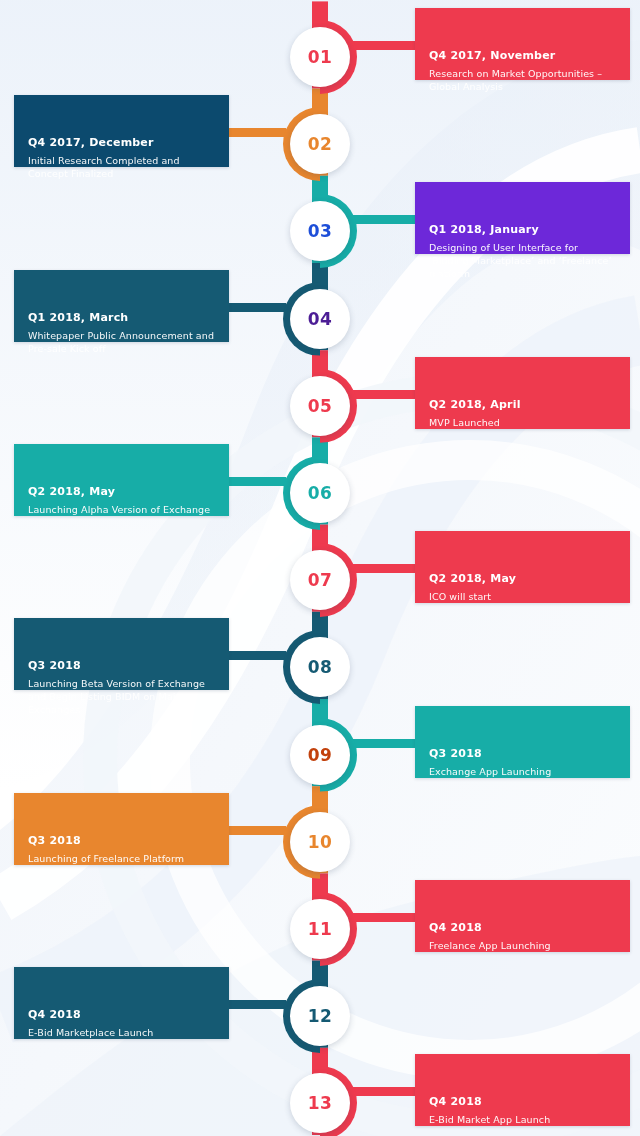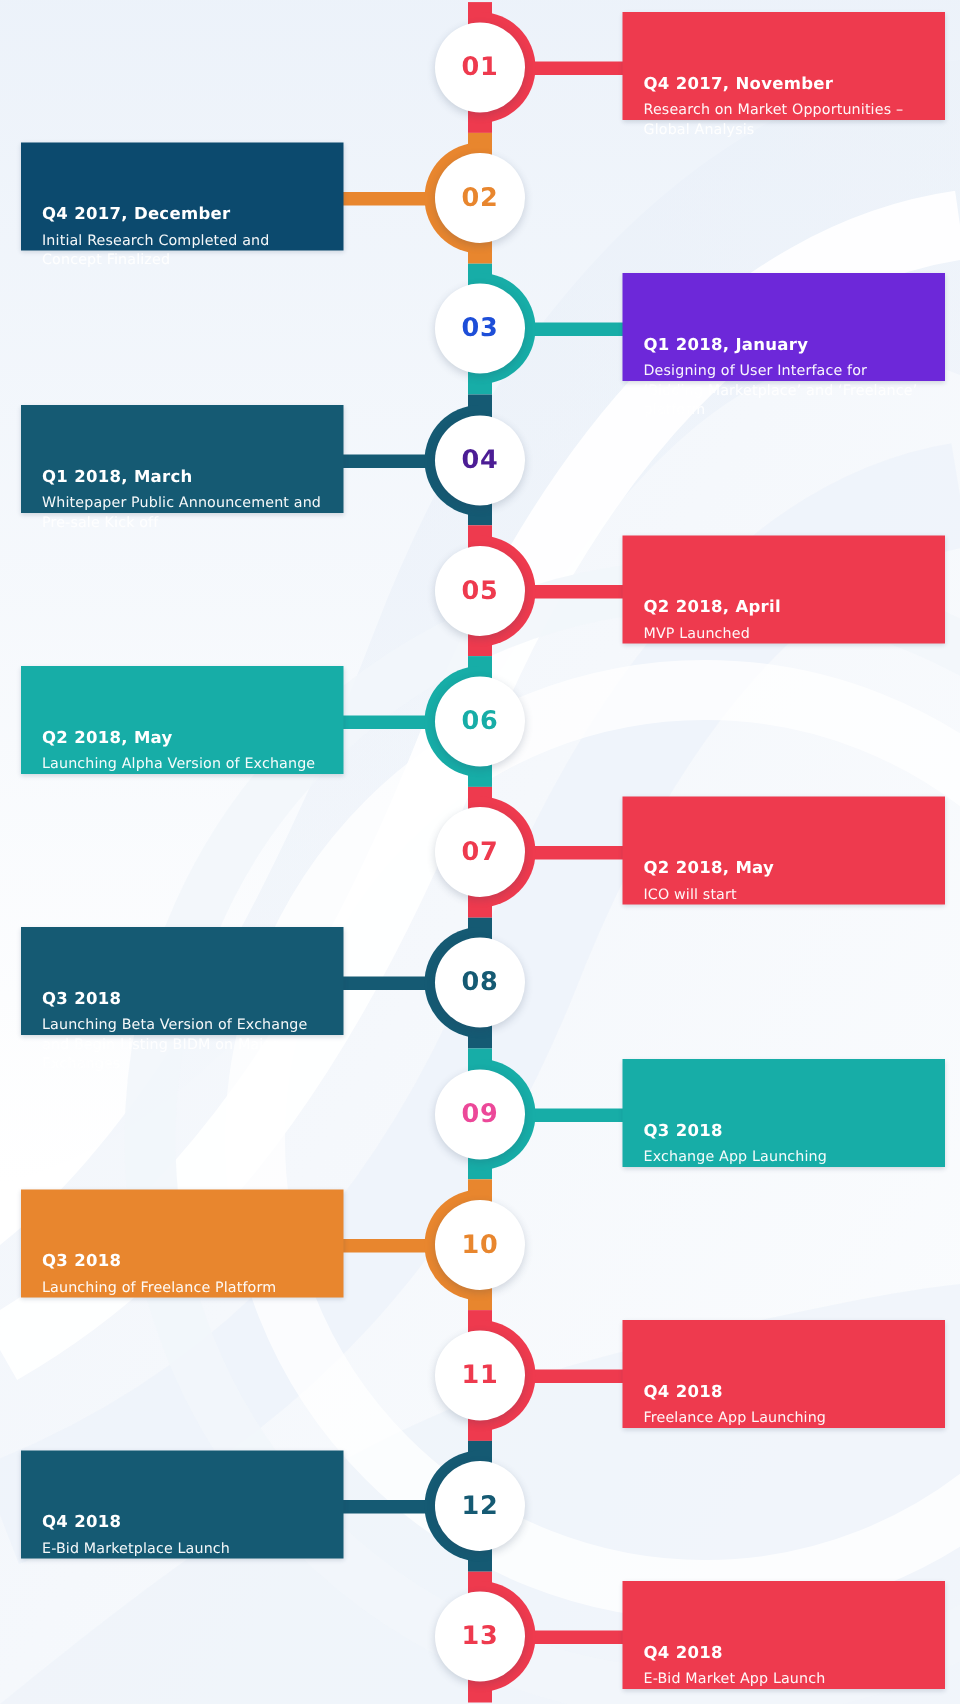--- a/index.html
+++ b/index.html
@@ -39,21 +39,21 @@
   .card .title {
     font-size:11px; font-weight:bold; color:#ffffff;
     letter-spacing:.2px; line-height:13px; margin-bottom:5px;margin-top:28px;
   }
   .card .desc {
     font-size:9.5px; color:#ffffff; line-height:13px;
     letter-spacing:.1px; opacity:.96;
   }
 
   
-  .node { position:absolute; width:74px; height:74px; top:0; left:283px;text-align:center; }
+  .node { position:absolute; width:74px; height:74px; top:12px; left:283px;text-align:center; }
   .ring { position:absolute; inset:0; border-radius:50%; }
   .disc {
     position:absolute; top:7px; left:7px;
     width:60px; height:60px; border-radius:50%;
     background:#ffffff;
     box-shadow:0 2px 6px rgba(40,60,90,.20);
     display:flex; align-items:center; justify-content:center;
   }
   .num { font-size:17px; font-weight:bold; letter-spacing:.5px; }
 </style>
@@ -203,21 +203,21 @@
     </div>
     <div class="row" style="top: 705.6px; height: 74px; z-index: 15;">
       <div class="stub" style="background: rgb(23, 173, 167); left: 352px; width: 65px;"></div>
       <div class="card right" style="background: rgb(23, 173, 167);">
         <div class="title">Q3 2018</div>
         <div class="desc">Exchange App Launching</div>
       </div>
       <div class="node">
         <div class="ring" style="background: rgb(23, 173, 167); clip-path: polygon(50% 0px, 100% 0px, 100% 100%, 50% 100%);"></div>
         <div class="disc">
-          <span class="num" style="color: #ec4899;">09</span>
+          <span class="num" style="color: #c2410c;">09</span>
         </div>
       </div>
     </div>
     <div class="row" style="top: 792.8px; height: 74px; z-index: 14;">
       <div class="stub" style="background: rgb(232, 134, 46); left: 222px; width: 64px;"></div>
       <div class="card left" style="background: rgb(232, 134, 46);">
         <div class="title">Q3 2018</div>
         <div class="desc">Launching of Freelance Platform</div>
       </div>
       <div class="node">

